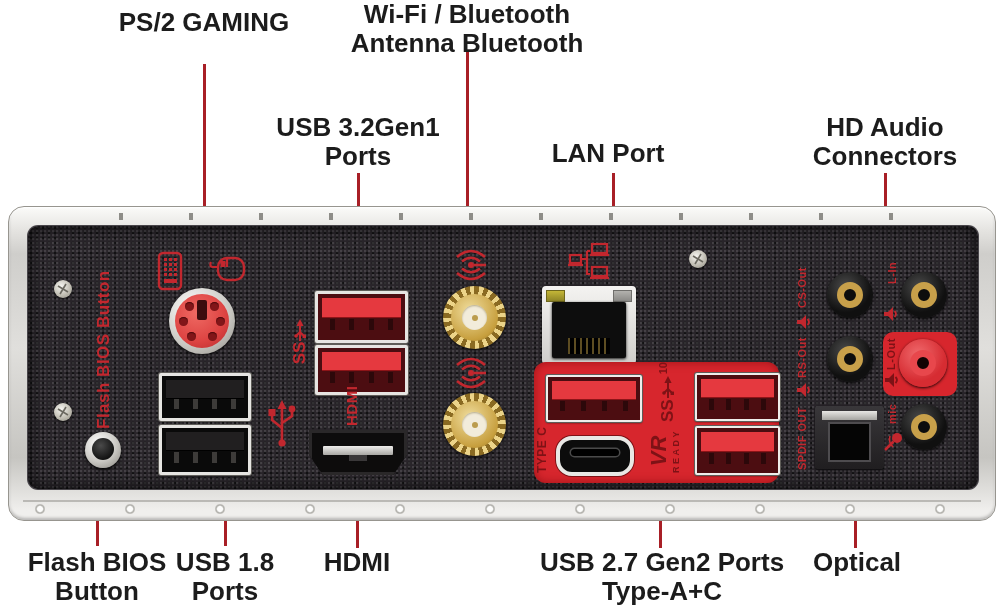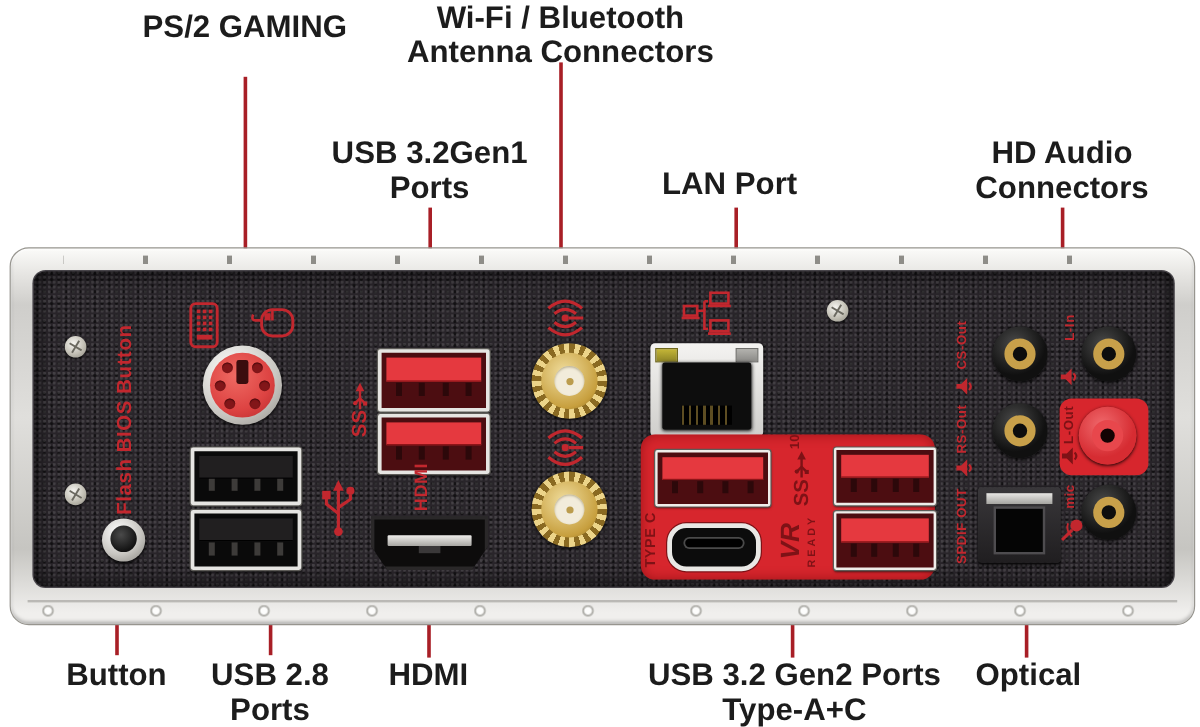--- a/index.html
+++ b/index.html
@@ -138,46 +138,47 @@
 </head>
 <body>
 
 <div class="stage">
 
   <div class="lbl" style="left:204px;top:8px">
     <div>PS/2 GAMING</div>
   </div>
   <div class="lbl" style="left:467px;top:0px">
     <div>Wi-Fi / Bluetooth</div>
-    <div>Antenna Connectors</div>
+    <div>Antenna Bluetooth</div>
   </div>
   <div class="lbl" style="left:358px;top:113px">
     <div>USB 3.2Gen1</div>
     <div>Ports</div>
   </div>
   <div class="lbl" style="left:608px;top:139px">
     <div>LAN Port</div>
   </div>
   <div class="lbl" style="left:885px;top:113px">
     <div>HD Audio</div>
     <div>Connectors</div>
   </div>
 
   <div class="lbl" style="left:97px;top:548px">
+    <div>Flash BIOS</div>
     <div>Button</div>
   </div>
   <div class="lbl" style="left:225px;top:548px">
-    <div>USB 2.8</div>
+    <div>USB 1.8</div>
     <div>Ports</div>
   </div>
   <div class="lbl" style="left:357px;top:548px">
     <div>HDMI</div>
   </div>
   <div class="lbl" style="left:662px;top:548px">
-    <div>USB 3.2 Gen2 Ports</div>
+    <div>USB 2.7 Gen2 Ports</div>
     <div>Type-A+C</div>
   </div>
   <div class="lbl" style="left:857px;top:548px">
     <div>Optical</div>
   </div>
 
   <div class="leader down" style="left:203px;top:64px;height:206px">
       <i class="ah"></i>
     </div>
   <div class="leader down" style="left:466px;top:52px;height:188px">

